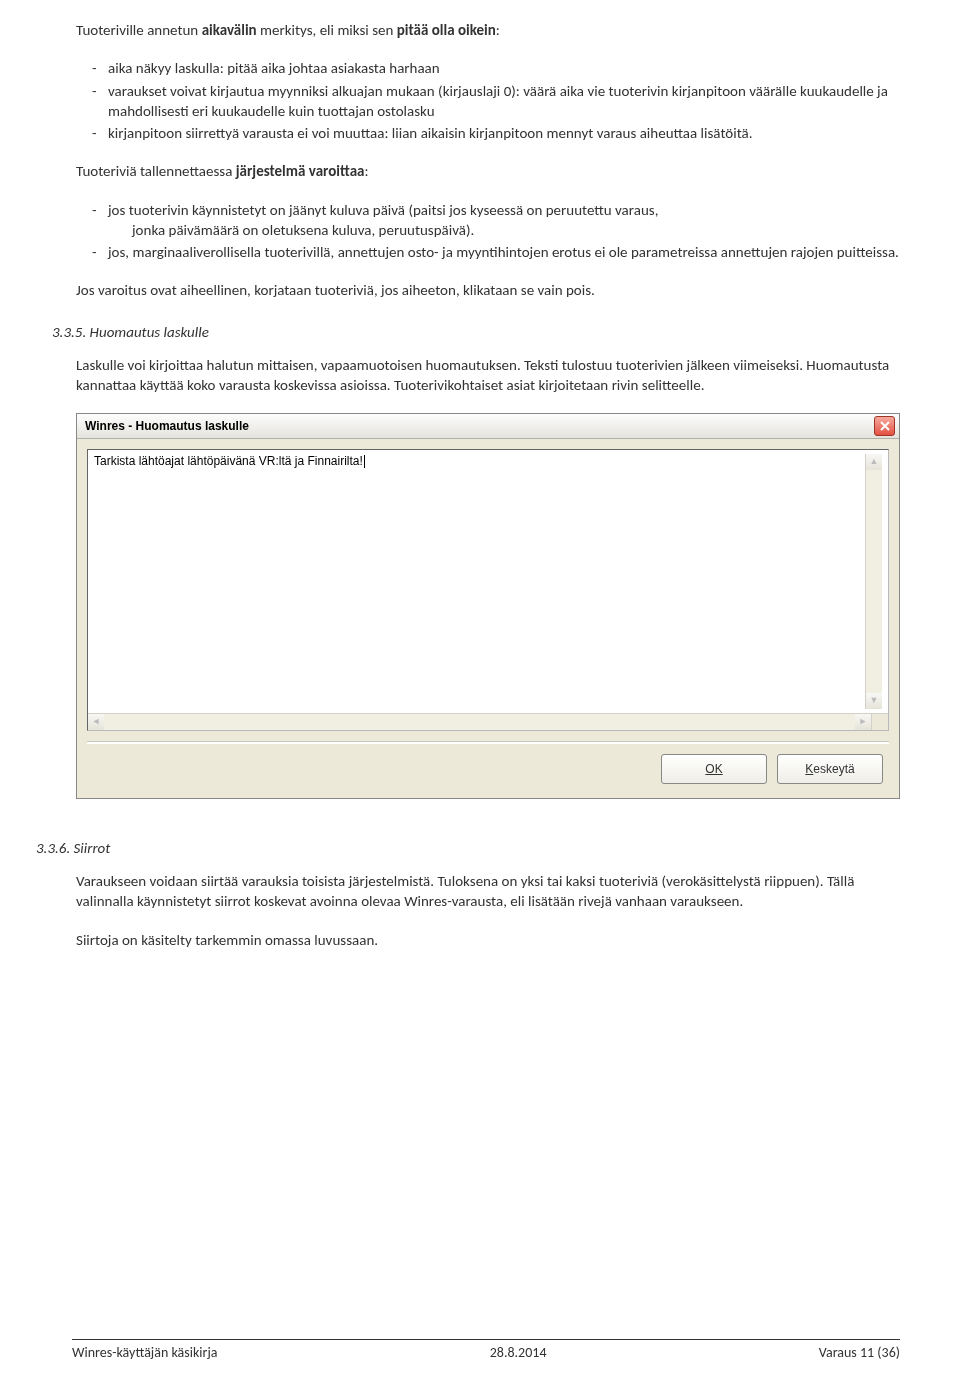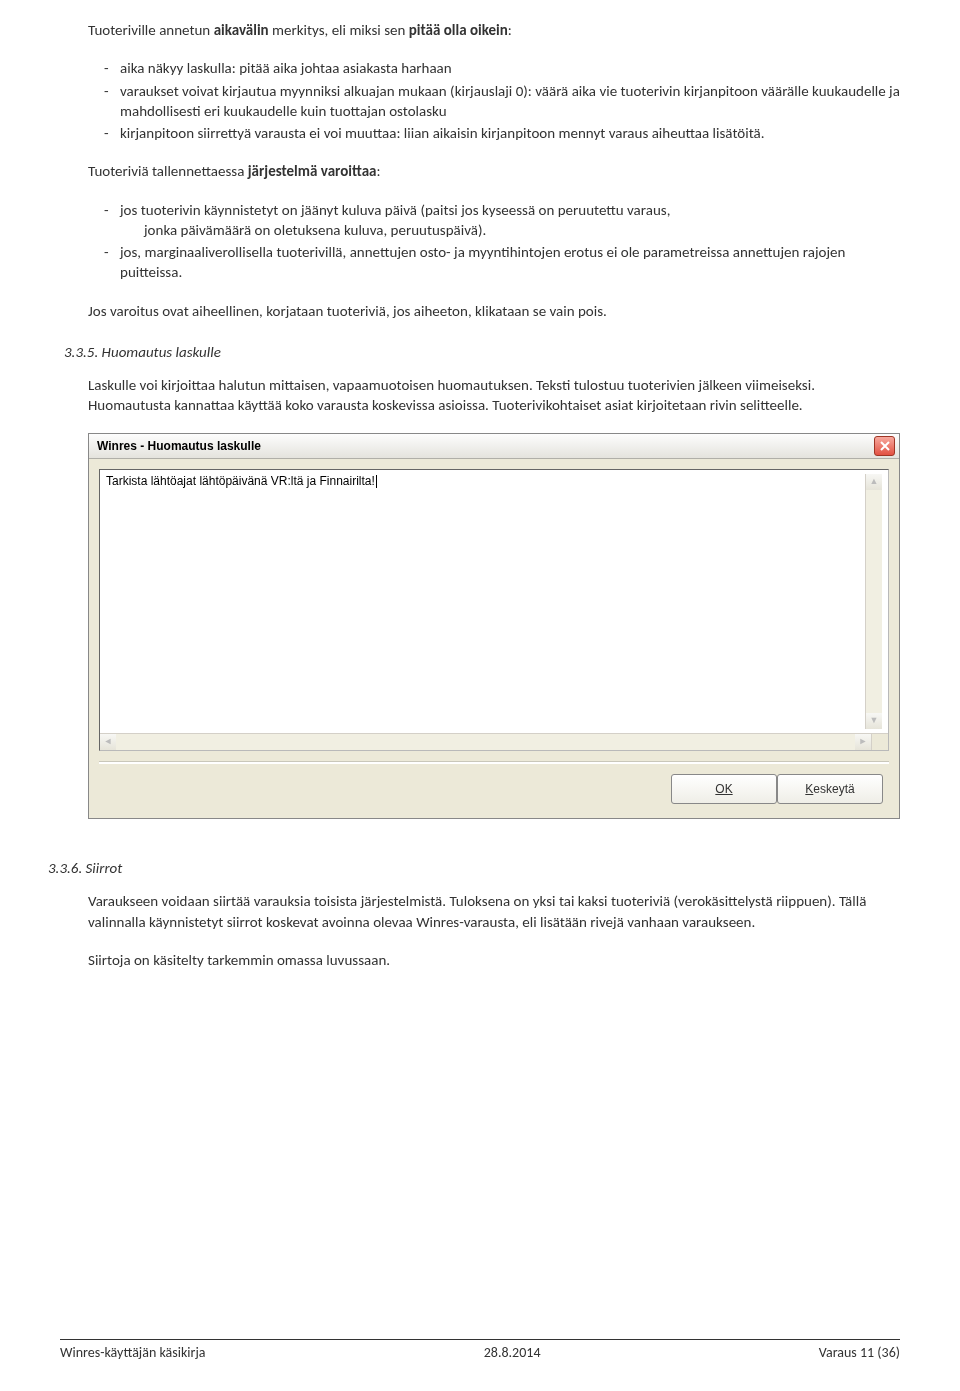--- a/index.html
+++ b/index.html
@@ -7,21 +7,21 @@
     font-size: 15px;
     color: #333;
     margin: 0;
     padding: 0;
     background: #fff;
   }
   .page {
     width: 960px;
     min-height: 1391px;
     box-sizing: border-box;
-    padding: 20px 60px 40px 48px;
+    padding: 20px 60px 40px 36px;
     position: relative;
   }
   .content {
     margin-left: 40px;
   }
   .para {
     margin: 0 0 18px 0;
     line-height: 1.35;
   }
   ul.dash {
@@ -136,39 +136,39 @@
   .h-scroll .corner { width:16px; background:#ece9d8; border-left:1px solid #d4d0c8;}
   .dialog-sep {
     height:2px;
     background:#fff;
     border-top:1px solid #c9c7ba;
     margin:10px 0;
   }
   .dialog-btns {
     display:flex;
     justify-content:flex-end;
-    gap:0;
+    gap:10px;
     padding: 0 6px 4px 0;
   }
   .winbtn {
     min-width: 80px;
     height: 24px;
     font-size: 12px;
     background: linear-gradient(to bottom,#ffffff,#efeee7);
     border: 1px solid #888;
     border-radius: 3px;
     padding: 2px 12px;
     cursor:pointer;
     display:flex; align-items:center; justify-content:center;
   }
   .winbtn .ul { text-decoration: underline; }
 
   .footer {
     position:absolute;
-    left:60px; right:60px; bottom:30px;
+    left:72px; right:60px; bottom:30px;
   }
   .footer hr {
     border: none;
     border-top: 1px solid #333;
     margin: 0 0 4px 0;
   }
   .footer-row {
     display:flex;
     justify-content: space-between;
     font-size: 14px;

